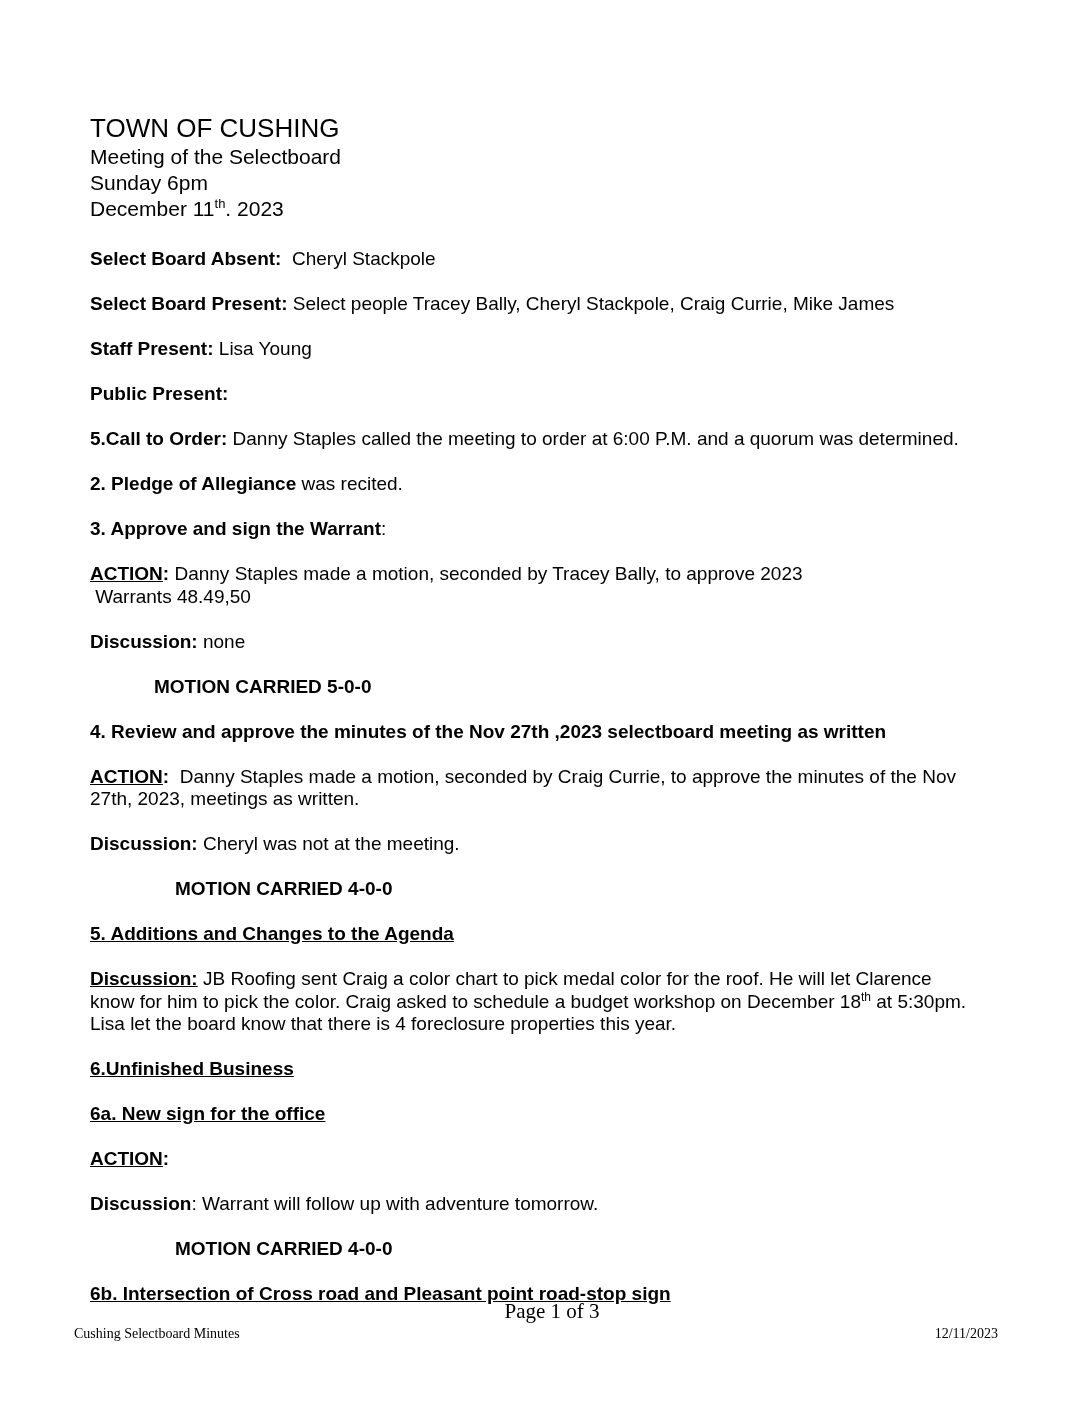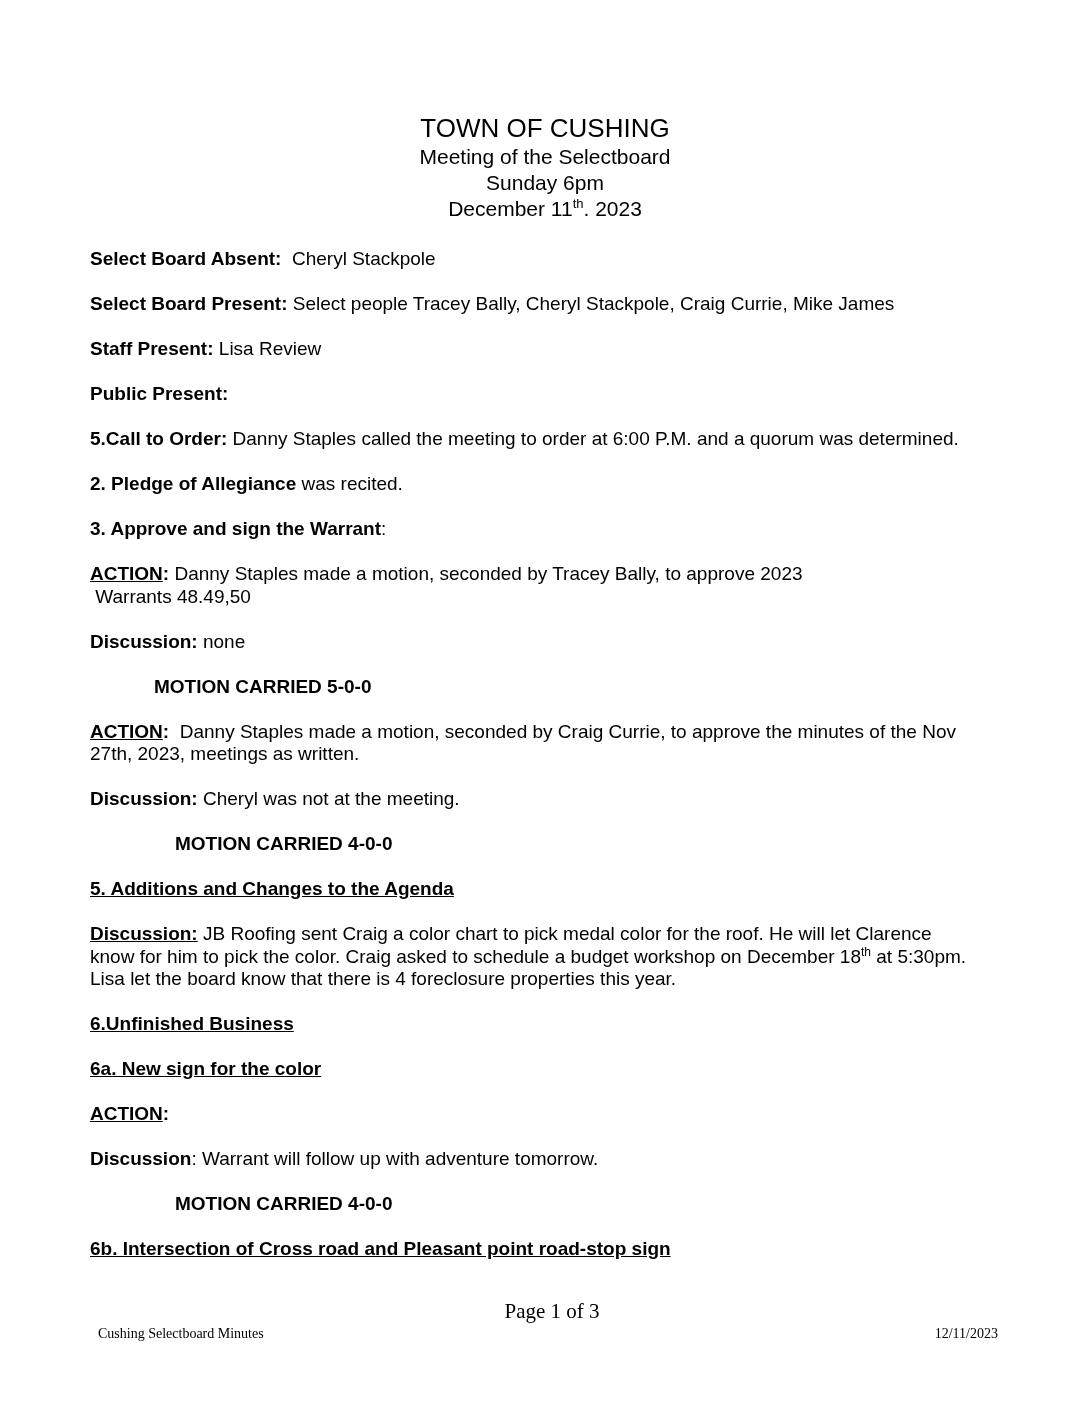--- a/index.html
+++ b/index.html
@@ -16,21 +16,20 @@
     font-family: "Liberation Sans", "DejaVu Sans", sans-serif;
     overflow: hidden;
   }
   .content {
     position: absolute;
     left: 90px;
     right: 88px;
     top: 112px;
   }
   .doc-header {
-    text-align: center;
     margin: 0 0 26px 0;
   }
   .title {
     font-size: 26px;
     line-height: 32px;
     font-weight: 400;
   }
   .subtitle {
     font-size: 21px;
     line-height: 26px;
@@ -60,21 +59,21 @@
     left: 16px;
     right: 0;
     top: 1300px;
     text-align: center;
     font-family: "Liberation Serif", "DejaVu Serif", serif;
     font-size: 21px;
     line-height: 23px;
   }
   .footer-row {
     position: absolute;
-    left: 98px;
+    left: 74px;
     right: 90px;
     top: 1325px;
     display: flex;
     justify-content: space-between;
     font-family: "Liberation Serif", "DejaVu Serif", serif;
     font-size: 14px;
     line-height: 17px;
   }
 </style>
 </head>
@@ -86,39 +85,40 @@
     <div class="doc-header">
       <div class="title">TOWN OF CUSHING</div>
       <div class="subtitle">Meeting of the Selectboard</div>
       <div class="subtitle">Sunday 6pm</div>
       <div class="subtitle"><span>December 11</span><span class="sup-date">th</span><span>. 2023</span></div>
     </div>
 
     <div>
         <p class="para"><span class="seg-bold">Select Board Absent:</span><span class="seg-regular">  Cheryl Stackpole</span></p>
         <p class="para"><span class="seg-bold">Select Board Present:</span><span class="seg-regular"> Select people Tracey Bally, Cheryl Stackpole, Craig Currie, Mike James</span></p>
-        <p class="para"><span class="seg-bold">Staff Present:</span><span class="seg-regular"> Lisa Review</span></p>
+        <p class="para"><span class="seg-bold">Staff Present:</span><span class="seg-regular"> Lisa Young</span></p>
         <p class="para"><span class="seg-bold">Public Present:</span></p>
         <p class="para"><span class="seg-bold">5.Call to Order:</span><span class="seg-regular"> Danny Staples called the meeting to order at 6:00 P.M. and a quorum was determined.</span></p>
         <p class="para"><span class="seg-bold">2. Pledge of Allegiance</span><span class="seg-regular"> was recited.</span></p>
         <p class="para"><span class="seg-bold">3. Approve and sign the Warrant</span><span class="seg-regular">:</span></p>
         <p class="para"><span class="seg-bold-underline">ACTION</span><span class="seg-bold">:</span><span class="seg-regular"> Danny Staples made a motion, seconded by Tracey Bally, to approve 2023
  Warrants 48.49,50</span></p>
         <p class="para"><span class="seg-bold">Discussion:</span><span class="seg-regular"> none</span></p>
         <p class="para" style="padding-left: 64px;"><span class="seg-bold">MOTION CARRIED 5-0-0</span></p>
+        <p class="para"><span class="seg-bold">4. Review and approve the minutes of the Nov 27th ,2023 selectboard meeting as written</span></p>
         <p class="para"><span class="seg-bold-underline">ACTION</span><span class="seg-bold">:</span><span class="seg-regular">  Danny Staples made a motion, seconded by Craig Currie, to approve the minutes of the Nov
 27th, 2023, meetings as written.</span></p>
         <p class="para"><span class="seg-bold">Discussion:</span><span class="seg-regular"> Cheryl was not at the meeting.</span></p>
         <p class="para" style="padding-left: 85px;"><span class="seg-bold">MOTION CARRIED 4-0-0</span></p>
         <p class="para"><span class="seg-bold-underline">5. Additions and Changes to the Agenda</span></p>
         <p class="para"><span class="seg-bold-underline">Discussion:</span><span class="seg-regular"> JB Roofing sent Craig a color chart to pick medal color for the roof. He will let Clarence
 know for him to pick the color. Craig asked to schedule a budget workshop on December 18</span><span class="seg-superscript">th</span><span class="seg-regular"> at 5:30pm.
 Lisa let the board know that there is 4 foreclosure properties this year.</span></p>
         <p class="para"><span class="seg-bold-underline">6.Unfinished Business</span></p>
-        <p class="para"><span class="seg-bold-underline">6a. New sign for the color</span></p>
+        <p class="para"><span class="seg-bold-underline">6a. New sign for the office</span></p>
         <p class="para"><span class="seg-bold-underline">ACTION</span><span class="seg-bold">:</span></p>
         <p class="para"><span class="seg-bold">Discussion</span><span class="seg-regular">: Warrant will follow up with adventure tomorrow.</span></p>
         <p class="para" style="padding-left: 85px;"><span class="seg-bold">MOTION CARRIED 4-0-0</span></p>
         <p class="para"><span class="seg-bold-underline">6b. Intersection of Cross road and Pleasant point road-stop sign</span></p>
       </div>
 
   </div>
 
   <div class="page-indicator">Page 1 of 3</div>
 

